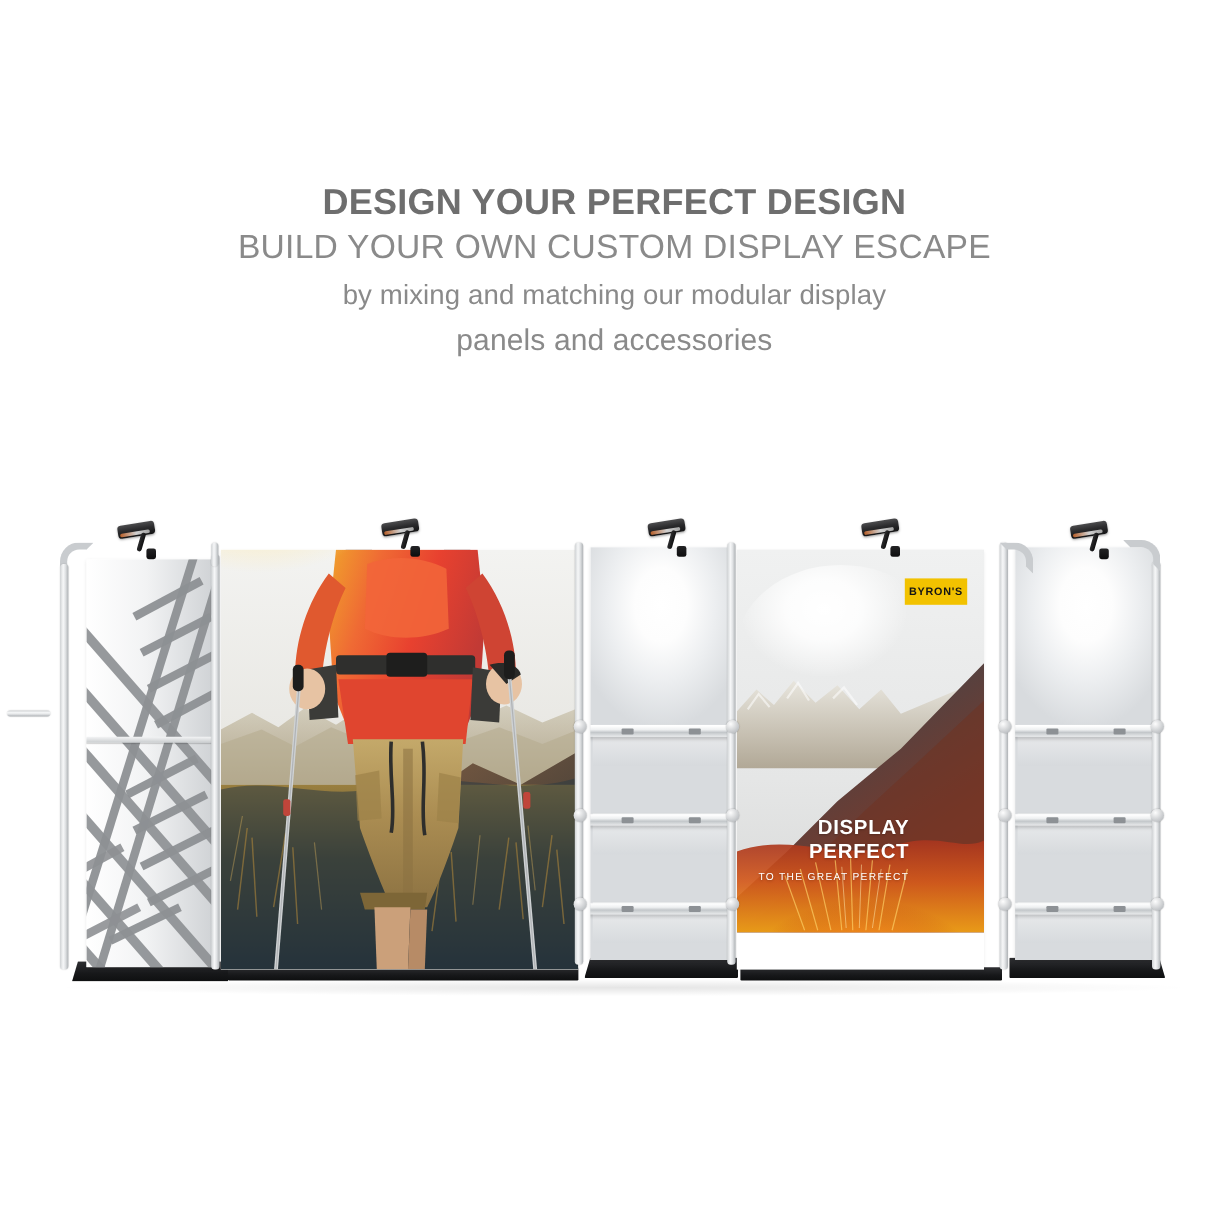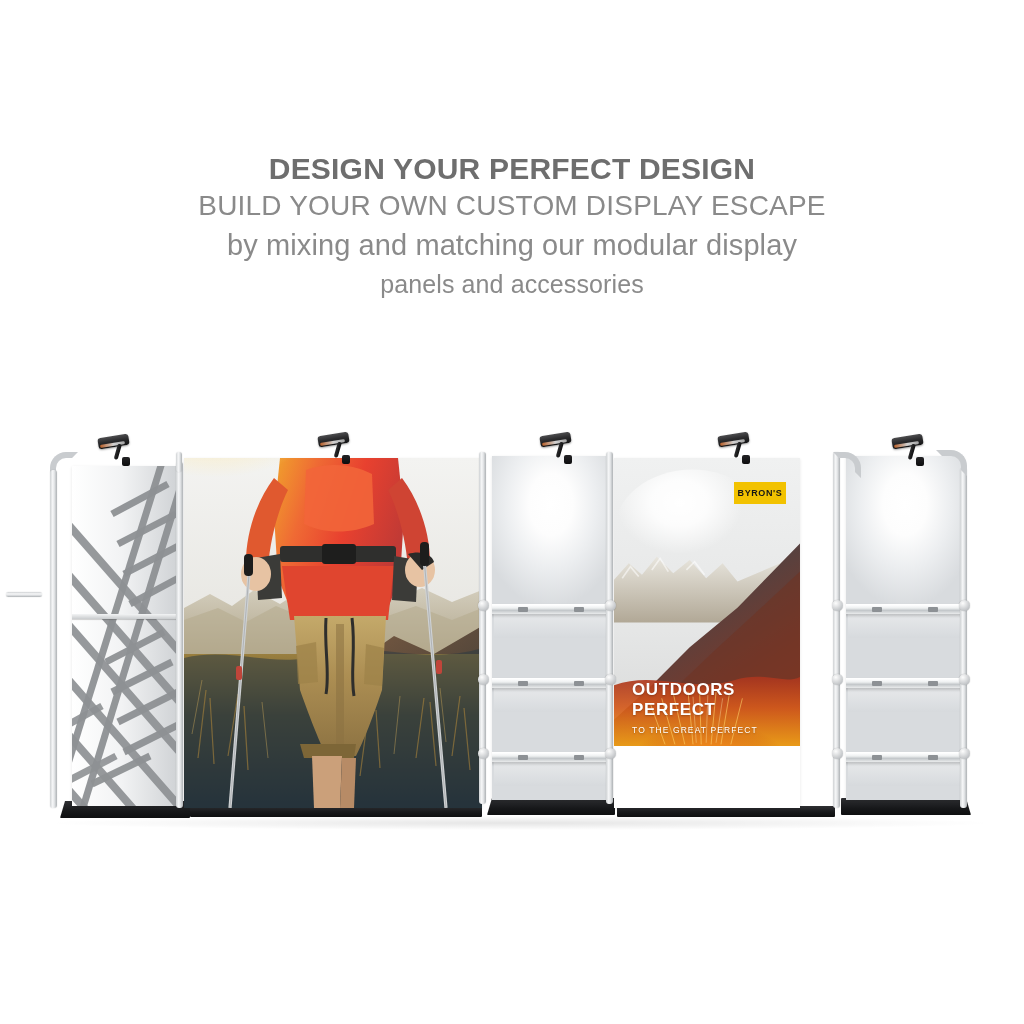--- a/index.html
+++ b/index.html
@@ -17,21 +17,21 @@
   }
   .hl-1{
     font-size:30px;font-weight:bold;letter-spacing:.2px;line-height:34px;
     color:#6e6e6e;
   }
   .hl-2{
     font-size:28px;font-weight:300;letter-spacing:.2px;line-height:40px;
     color:#8a8a8a;
   }
   .hl-3{
-    font-size:29px;font-weight:300;letter-spacing:.1px;line-height:39px;
+    font-size:23px;font-weight:300;letter-spacing:.1px;line-height:39px;
     color:#8a8a8a;
   }
   .hl-4{
     font-size:25px;font-weight:300;letter-spacing:.1px;line-height:39px;
     color:#8a8a8a;
   }
 
   
   .stage{position:absolute;left:0;top:0;width:1024px;height:1024px;}
 
@@ -352,21 +352,21 @@
     <div class="panel panel-shadow" style="left:492px;top:456px;width:118px;height:344px;">
       <div class="shelfpanel-bg"></div>
       <div class="shelf-glass" style="top:148px;"></div>
       <div class="shelf" style="top:148px;"></div>
       <div class="shelf-glass" style="top:222px;"></div>
       <div class="shelf" style="top:222px;"></div>
       <div class="shelf-glass" style="top:296px;"></div>
       <div class="shelf" style="top:296px;"></div>
     </div>
 
-    <div class="panel panel-shadow" style="left:614px;top:458px;width:186px;height:350px;">
+    <div class="panel panel-shadow" style="left:614px;top:458px;width:206px;height:350px;text-align:right;">
       <svg class="mtn" viewBox="0 0 226 350" preserveAspectRatio="none">
         <defs>
           <linearGradient id="wsky" x1="0" y1="0" x2="0" y2="1">
             <stop offset="0%" stop-color="#f0f1f1"></stop>
             <stop offset="60%" stop-color="#e5e6e6"></stop>
             <stop offset="100%" stop-color="#d7d8d7"></stop>
           </linearGradient>
           <radialGradient id="wsun" cx="0.42" cy="0.26" r="0.40">
             <stop offset="0%" stop-color="#ffffff" stop-opacity="1"></stop>
             <stop offset="45%" stop-color="#ffffff" stop-opacity=".85"></stop>
@@ -426,21 +426,21 @@
         </g>
 
         <ellipse cx="95" cy="92" rx="96" ry="78" fill="url(#wsun)"></ellipse>
       </svg>
 
       <div class="brandchip" style="right:14px;top:24px;width:52px;height:22px;">
         <span>BYRON'S</span>
       </div>
 
       <div class="we-wrap" style="left:18px;top:222px;">
-        <div class="we-l1">OUTDOORS</div>
+        <div class="we-l1">DISPLAY</div>
         <div class="we-l2">PERFECT</div>
         <div class="we-sub">TO THE GREAT PERFECT</div>
       </div>
     </div>
 
     <div class="panel panel-shadow" style="left:846px;top:456px;width:118px;height:344px;">
       <div class="shelfpanel-bg"></div>
       <div class="shelf-glass" style="top:148px;"></div>
       <div class="shelf" style="top:148px;"></div>
       <div class="shelf-glass" style="top:222px;"></div>

